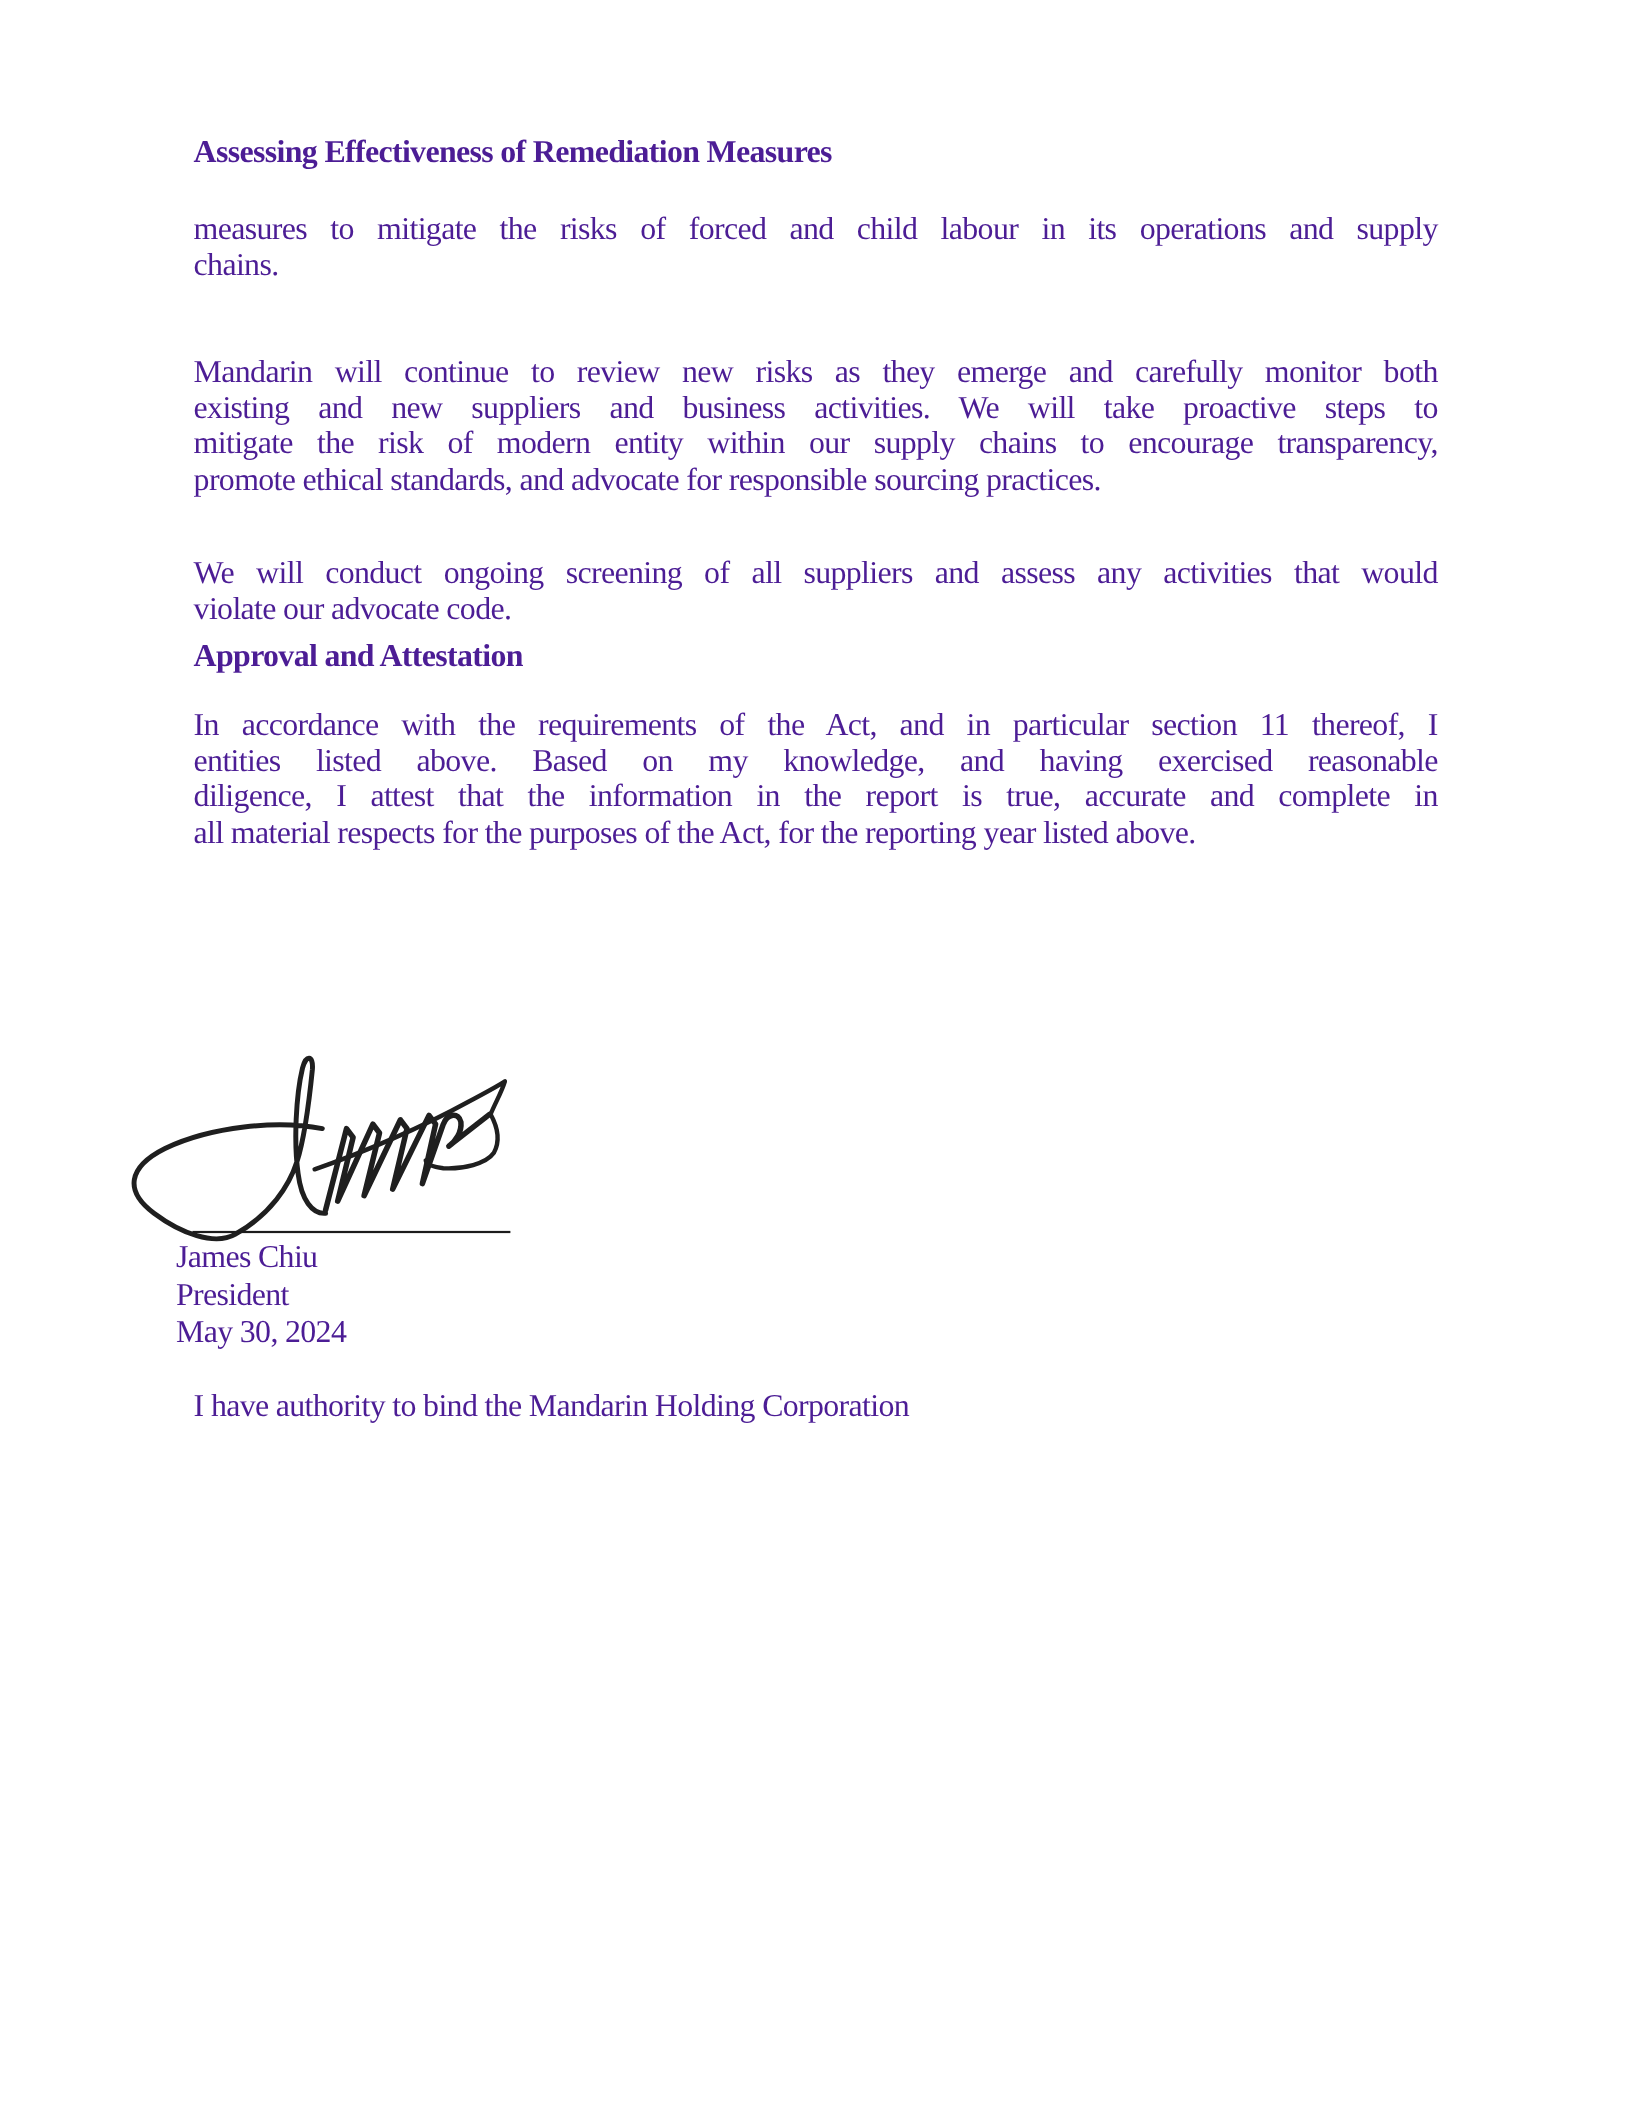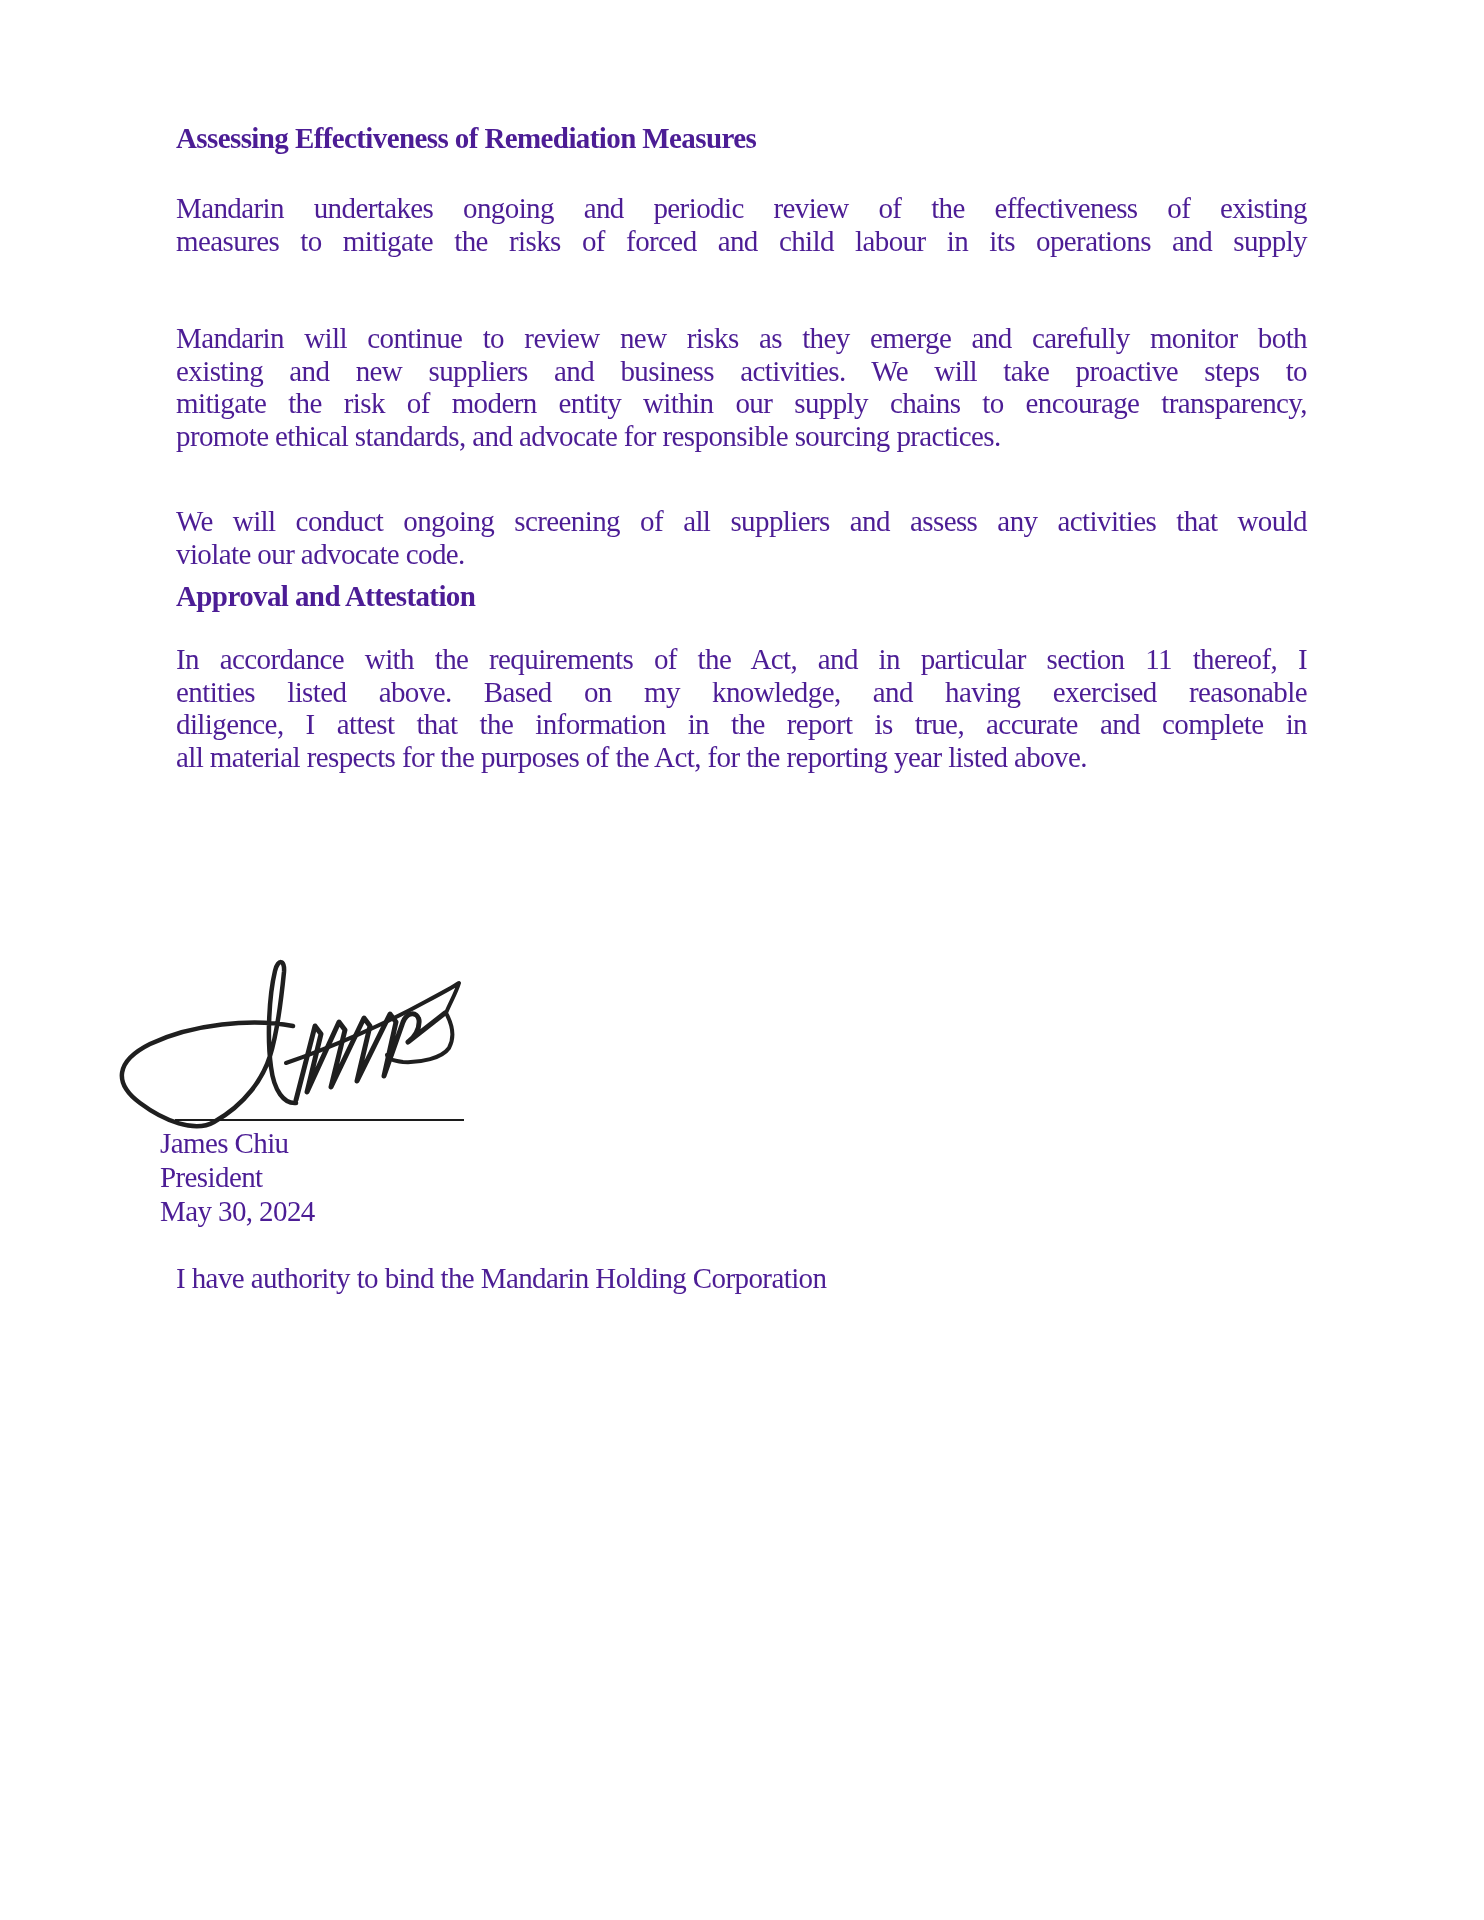--- a/index.html
+++ b/index.html
@@ -65,22 +65,22 @@
   }
 </style>
 </head>
 <body>
 
 <div class="page">
 
   <h1 class="heading" style="top:122px">Assessing Effectiveness of Remediation Measures</h1>
 
   <div class="para" style="top:192px">
-      <div class="line">Mandarin undertakes ongoing and periodic review of the effectiveness of existing</div>
       <div class="line">measures to mitigate the risks of forced and child labour in its operations and supply</div>
+      <div class="line last">chains.</div>
     </div>
 
   <div class="para" style="top:322px">
       <div class="line">Mandarin will continue to review new risks as they emerge and carefully monitor both</div>
       <div class="line">existing and new suppliers and business activities.  We will take proactive steps to</div>
       <div class="line">mitigate the risk of modern entity within our supply chains to encourage transparency,</div>
       <div class="line last">promote ethical standards, and advocate for responsible sourcing practices.</div>
     </div>
 
   <div class="para" style="top:505px">

